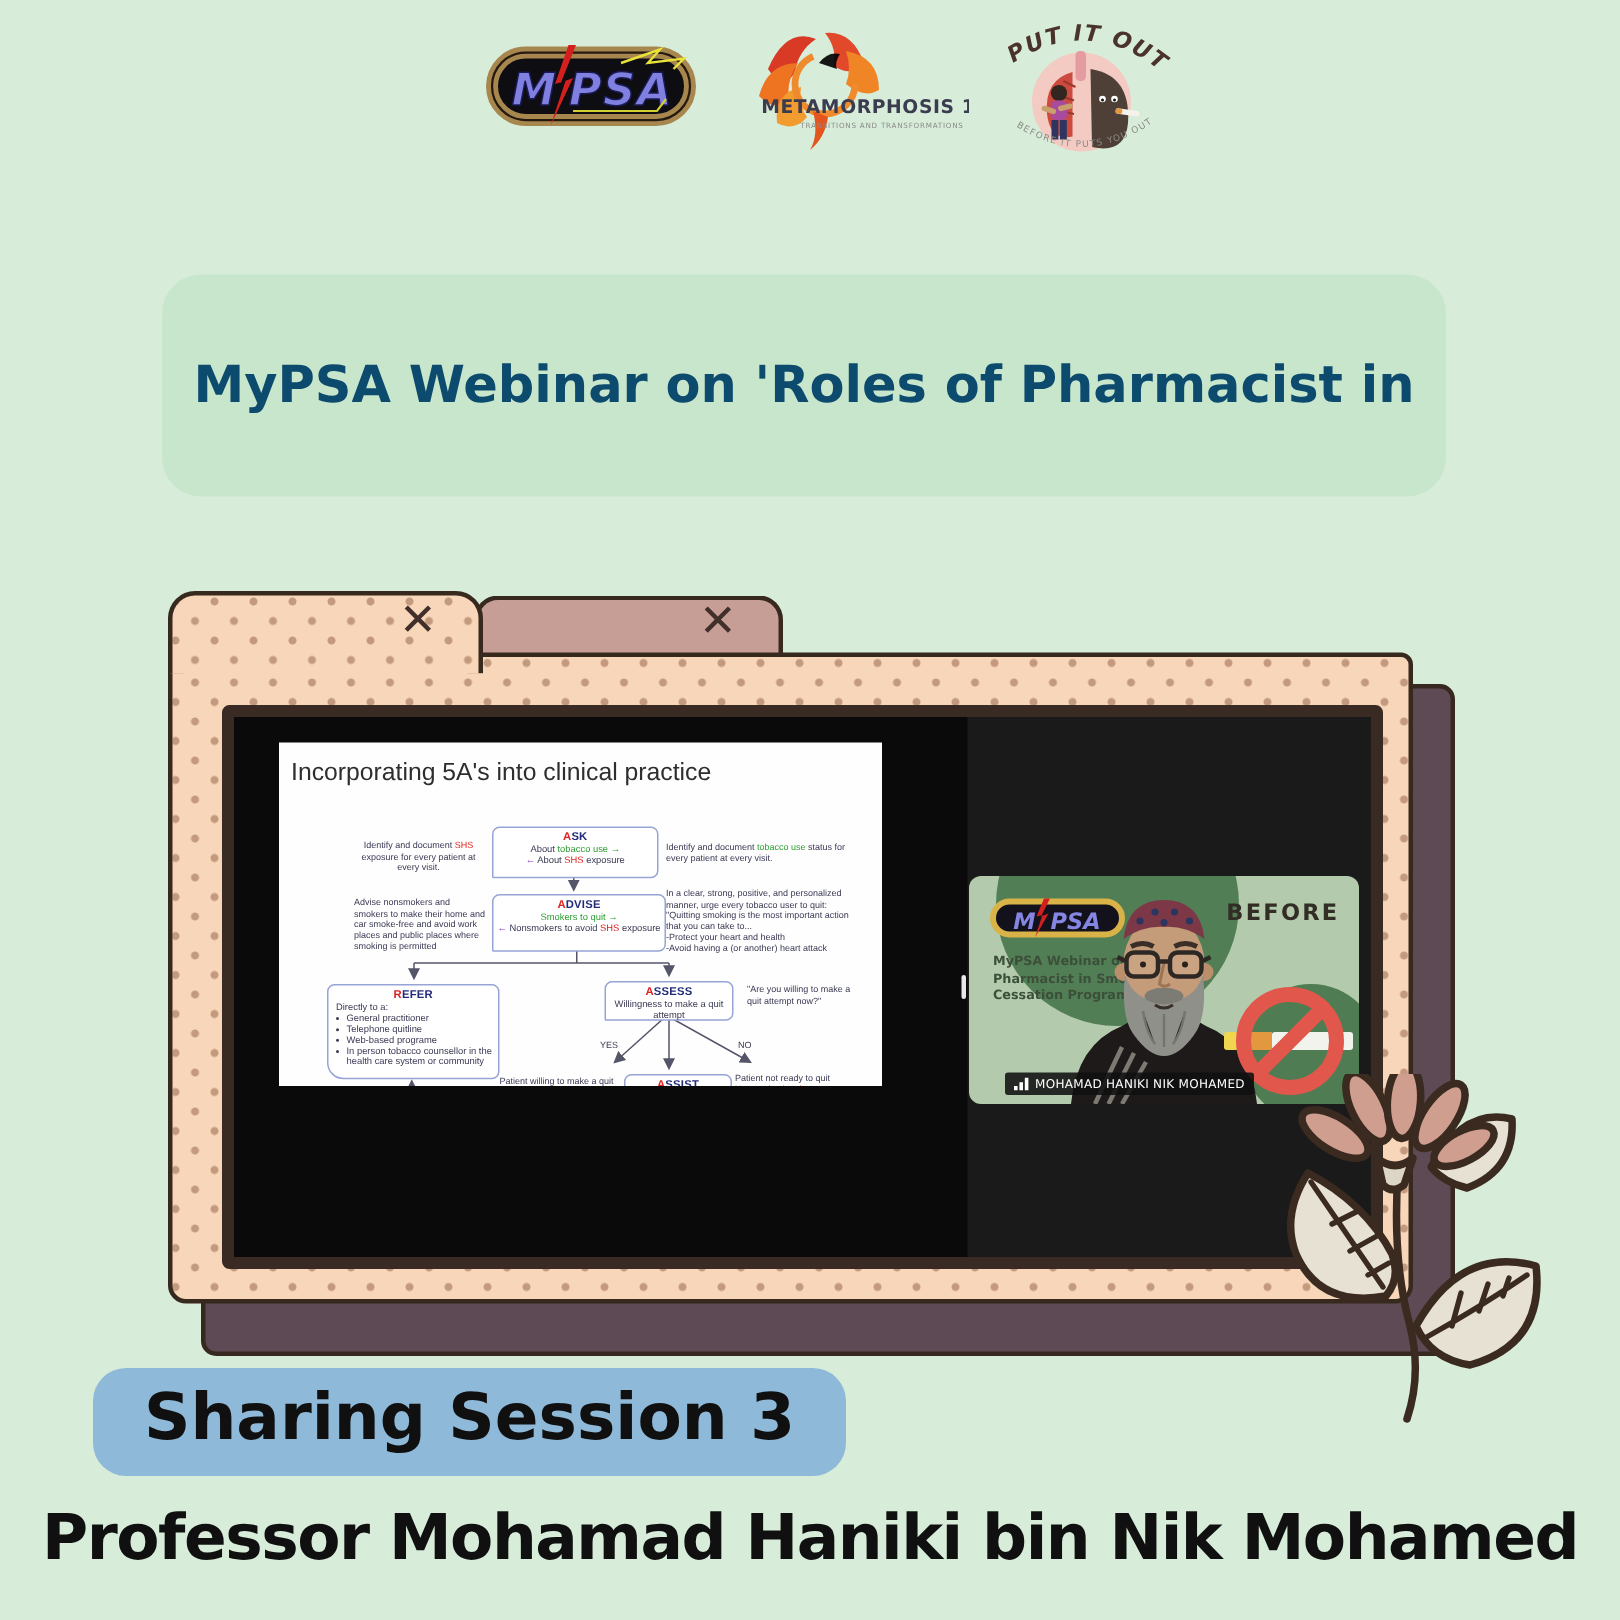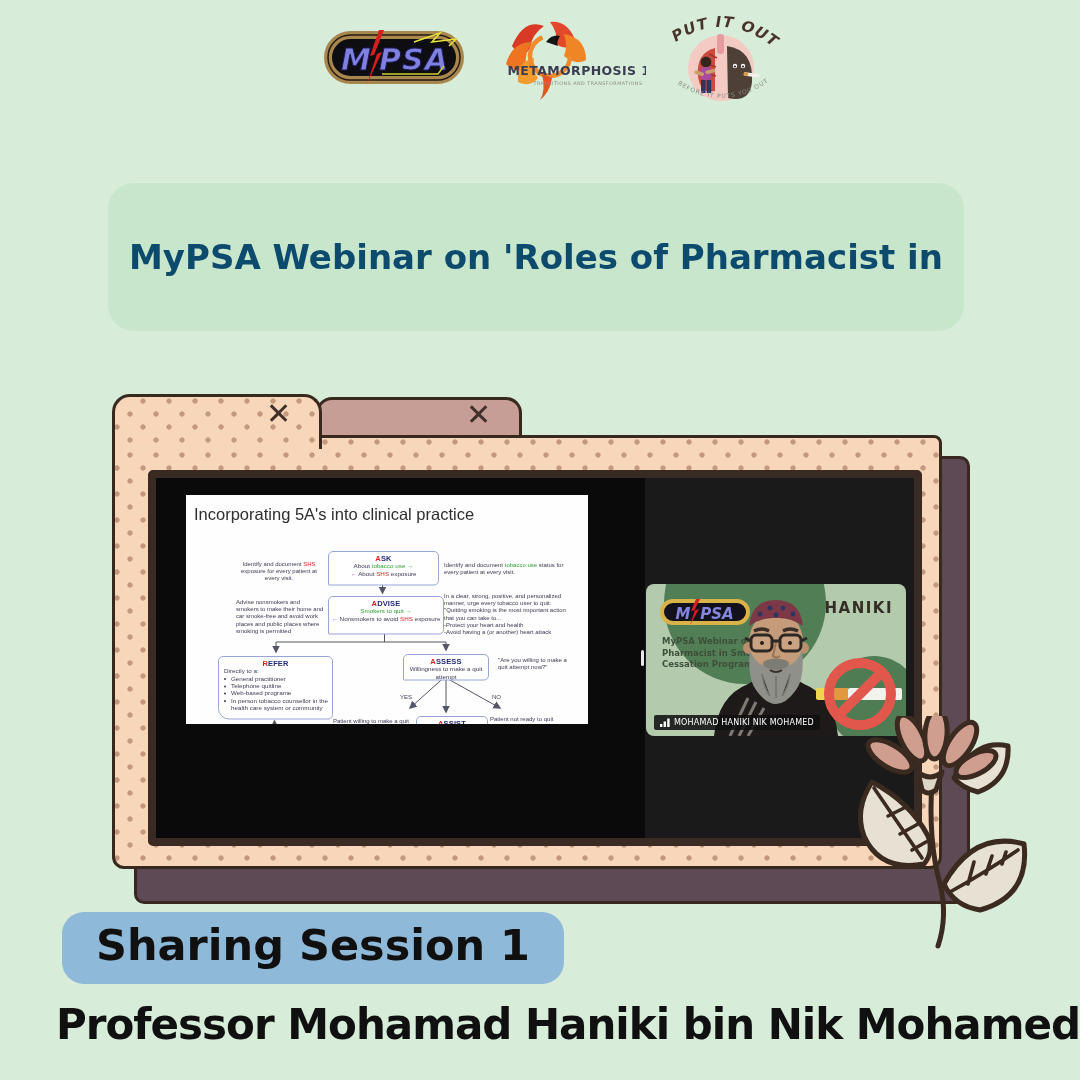--- a/index.html
+++ b/index.html
@@ -61,30 +61,30 @@
   .speaker{position:absolute;left:490px;top:106px;width:260px;height:152px;border-radius:8px;
            background:#b3cbac;overflow:hidden;}
   .sp-circle1{position:absolute;left:18px;top:-62px;width:162px;height:162px;border-radius:50%;background:#527e55;}
   .sp-circle2{position:absolute;left:182px;top:72px;width:92px;height:92px;border-radius:50%;background:#4f7c53;}
   .sp-logo{position:absolute;left:13px;top:13px;width:92px;height:30px;}
   .sp-overlay{position:absolute;left:16px;top:52px;width:152px;font-size:8.5px;font-weight:bold;
               color:#3c4f3a;line-height:11.5px;overflow:hidden;white-space:nowrap;}
   .sp-badge{position:absolute;right:13px;top:15px;font-size:15px;font-weight:800;color:#322d25;letter-spacing:1.5px;}
   .sp-avatar{position:absolute;left:50px;top:6px;width:160px;height:146px;}
   .nosmoke{position:absolute;right:-14px;bottom:-18px;width:118px;height:118px;}
-  .nametag{position:absolute;left:8px;bottom:6px;background:rgba(16,16,16,.88);color:#fff;
+  .nametag{position:absolute;left:24px;bottom:6px;background:rgba(16,16,16,.88);color:#fff;
            font-size:8px;letter-spacing:.2px;padding:3px 6px;border-radius:2px;display:flex;align-items:center;gap:4px;z-index:9;}
 
   
   .flower{position:absolute;left:828px;top:716px;width:218px;height:234px;z-index:8;}
 
   
   .session-badge{position:absolute;left:62px;top:912px;background:#8fb9d8;border-radius:22px;
                  padding:8px 34px 14px;font-size:43px;font-weight:800;color:#101010;}
-  .prof-name{position:absolute;left:0;right:0;top:1000px;text-align:right;font-size:42px;font-weight:800;color:#101010;letter-spacing:-1px;}
+  .prof-name{position:absolute;left:0;right:0;top:1000px;text-align:center;font-size:42px;font-weight:800;color:#101010;letter-spacing:-1px;}
 </style>
 </head>
 <body>
 
 <div class="canvas">
 
   <div class="logo logo-mypsa">
     <svg width="144" height="62" viewBox="0 0 144 62">
       <rect x="6" y="9" width="132" height="45" rx="22.5" fill="#0e0d12" stroke="#a8874f" stroke-width="8"></rect>
       <rect x="6" y="9" width="132" height="45" rx="22.5" fill="none" stroke="#241a10" stroke-width="1.5"></rect>
@@ -252,21 +252,21 @@
           <text x="58" y="22" font-size="15" font-weight="bold" font-style="italic" fill="#8585e2" text-anchor="middle">PSA</text>
           <path d="M37 2 L32 14 L36 13 L31 28 L40 12 L35 14 L41 2 Z" fill="#d41f1f"></path>
         </svg>
       </div>
 
       <div class="sp-overlay">
           <div class="ln">MyPSA Webinar on Rol</div>
           <div class="ln">Pharmacist in Smokin</div>
           <div class="ln">Cessation Programme</div>
         </div>
-      <div class="sp-badge">HANIKI</div>
+      <div class="sp-badge">BEFORE</div>
 
       <svg class="sp-avatar" viewBox="0 0 160 146">
         <path d="M18 146 Q22 106 52 94 L66 86 H94 L108 94 Q138 106 142 146 Z" fill="#1d1a19"></path>
         <g stroke="#cfc8bf" stroke-width="3" opacity=".55">
           <path d="M34 146 L52 108"></path>
             <path d="M43 146 L60 112"></path>
             <path d="M52 146 L68 118"></path>
         </g>
         <rect x="69" y="76" width="22" height="18" fill="#b08263"></rect>
         <circle cx="53" cy="58" r="6" fill="#bb8f6c"></circle>
@@ -331,16 +331,16 @@
         <ellipse cx="62" cy="40" rx="11" ry="25" fill="#d09e8e" transform="rotate(-58 62 40)"></ellipse>
         <ellipse cx="84" cy="22" rx="11" ry="25" fill="#d09e8e" transform="rotate(-26 84 22)"></ellipse>
         <ellipse cx="108" cy="18" rx="11" ry="25" fill="#d09e8e" transform="rotate(4 108 18)"></ellipse>
         <ellipse cx="132" cy="28" rx="11" ry="25" fill="#d09e8e" transform="rotate(34 132 28)"></ellipse>
         <ellipse cx="148" cy="48" rx="10" ry="22" fill="#d09e8e" transform="rotate(62 148 48)"></ellipse>
         <path d="M90 56 Q102 66 114 56 L108 74 Q100 80 94 74 Z" fill="#ddd6c6"></path>
       </g>
     </svg>
   </div>
 
-  <div class="session-badge">Sharing Session 1</div>
+  <div class="session-badge">Sharing Session 3</div>
   <div class="prof-name">Professor Mohamad Haniki bin Nik Mohamed</div>
 
 </div>
 
 </body></html>

